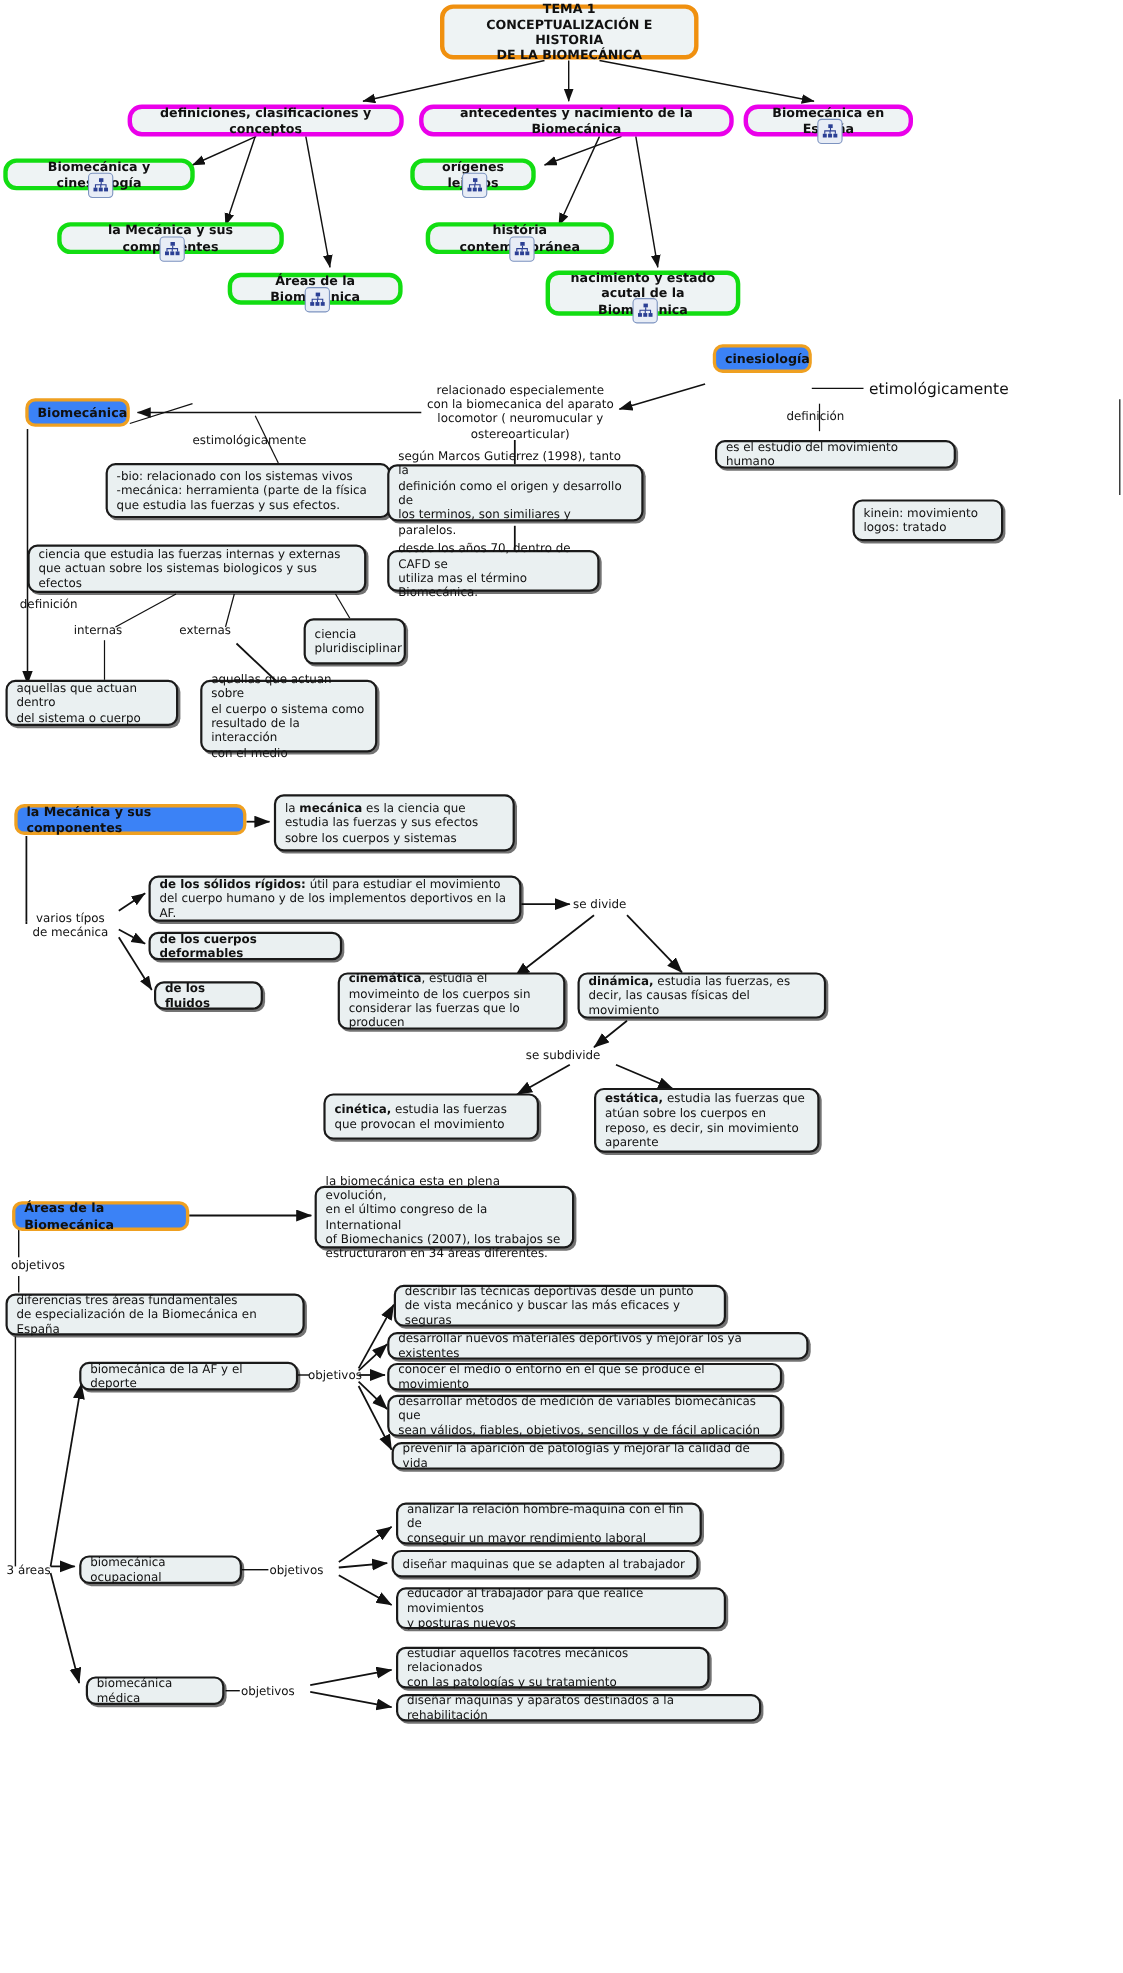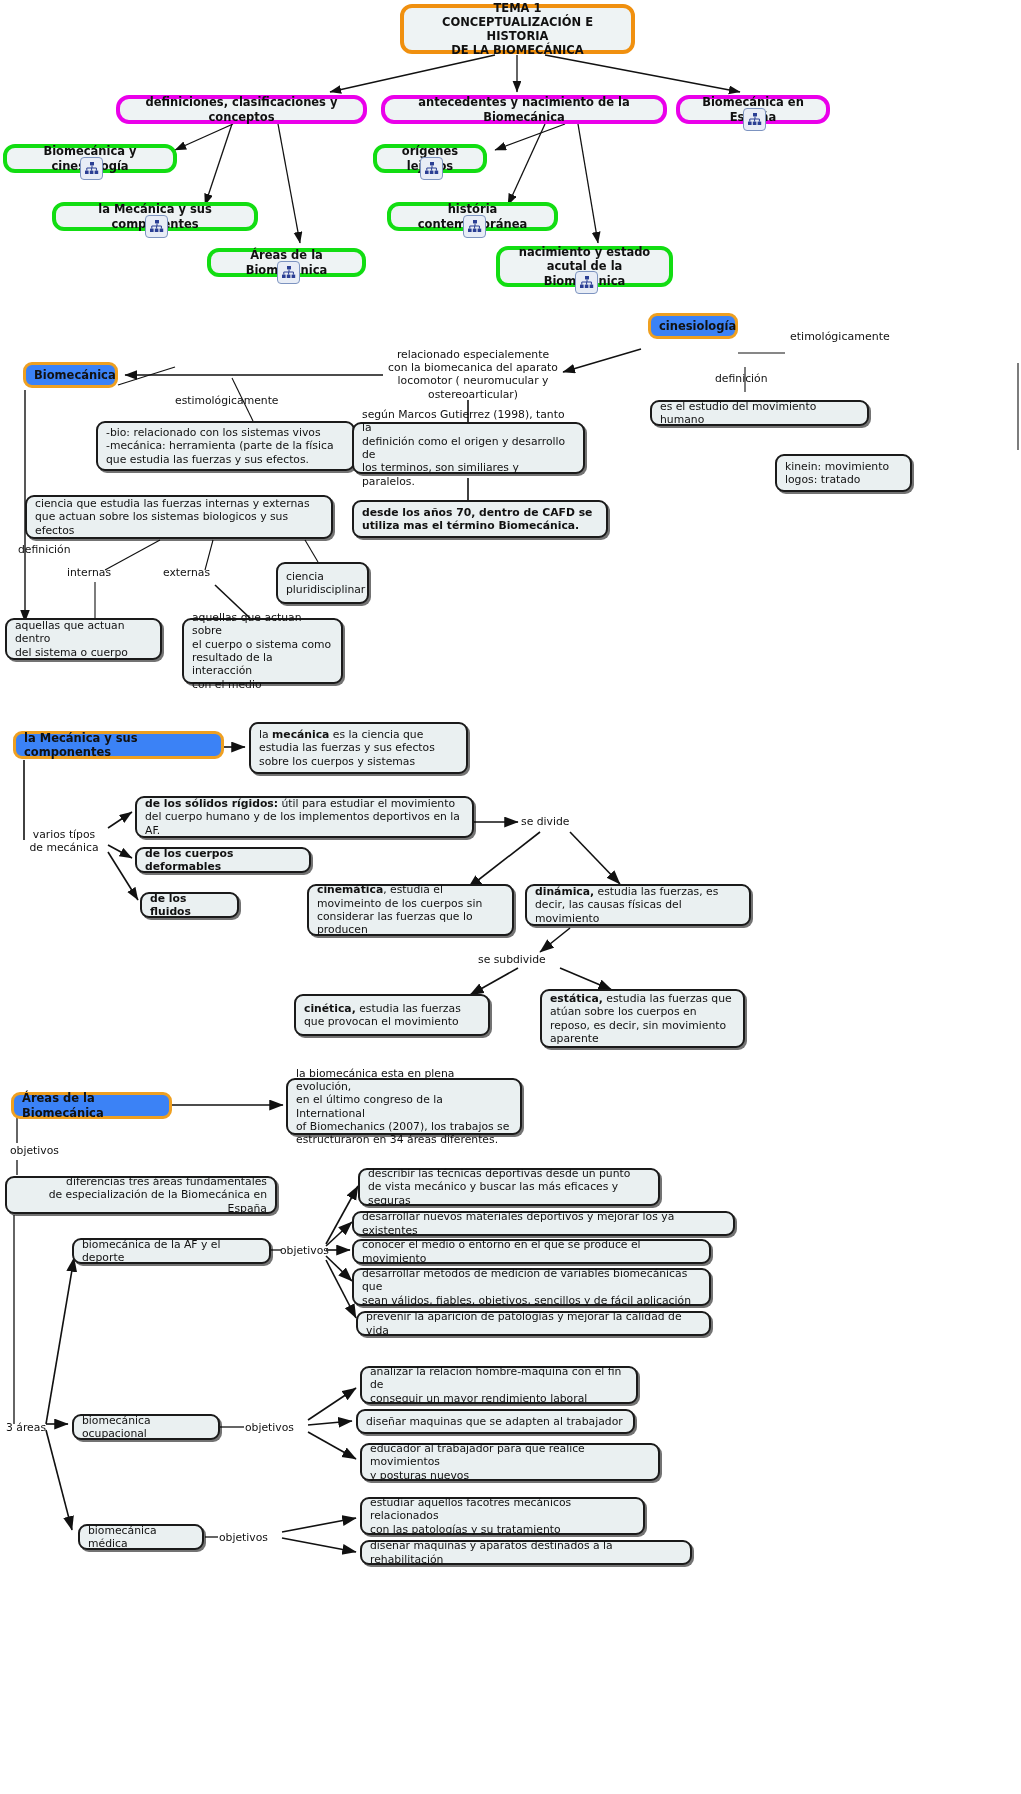--- a/index.html
+++ b/index.html
@@ -344,21 +344,21 @@
     <span class="txt">cinesiología</span>
   </div>
 
   <div class="label ctr" style="left:383px;top:348px;width:180px;font-size:10.8px;">relacionado especialemente
 con la biomecanica del aparato
 locomotor ( neuromucular y
 ostereoarticular)</div>
 
   <div class="label" style="left:175px;top:394px;font-size:10.8px;">estimológicamente</div>
 
-  <div class="label" style="left:790px;top:330px;font-size:11px;">etimológicamente</div>
+  <div class="label" style="left:790px;top:346px;font-size:14px;">etimológicamente</div>
 
   <div class="label" style="left:715px;top:372px;font-size:10.8px;">definición</div>
 
   <div class="label" style="left:18px;top:543px;font-size:10.8px;">definición</div>
 
   <div class="label" style="left:67px;top:566px;font-size:10.8px;">internas</div>
 
   <div class="label" style="left:163px;top:566px;font-size:10.8px;">externas</div>
 
   <div class="node" style="left:96px;top:421px;width:259px;height:50px;font-size:10.8px;">
@@ -371,21 +371,21 @@
     <span class="txt" style="white-space:pre-line;">ciencia que estudia las fuerzas internas y externas
 que actuan sobre los sistemas biologicos y sus efectos</span>
   </div>
 
   <div class="node" style="left:352px;top:422px;width:233px;height:52px;font-size:10.8px;">
     <span class="txt" style="white-space:pre-line;">según Marcos Gutierrez (1998), tanto la
 definición como el origen y desarrollo de
 los terminos, son similiares y paralelos.</span>
   </div>
 
-  <div class="node" style="left:352px;top:500px;width:256px;height:38px;font-size:10.8px;font-weight:bold;">
+  <div class="node" style="left:352px;top:500px;width:193px;height:38px;font-size:10.8px;">
     <span class="txt" style="white-space:pre-line;">desde los años 70, dentro de CAFD se
 utiliza mas el término Biomecánica.</span>
   </div>
 
   <div class="node" style="left:650px;top:400px;width:219px;height:26px;font-size:10.8px;">
     <span class="txt">es el estudio del movimiento humano</span>
   </div>
 
   <div class="node" style="left:775px;top:454px;width:137px;height:38px;font-size:10.8px;">
     <span class="txt" style="white-space:pre-line;">kinein: movimiento
@@ -459,21 +459,21 @@
   <div class="node" style="left:286px;top:1078px;width:236px;height:57px;font-size:10.8px;">
     <span class="txt" style="white-space:pre-line;">la biomecánica esta en plena evolución,
 en el último congreso de la International
 of Biomechanics (2007), los trabajos se
 estructuraron en 34 áreas diferentes.</span>
   </div>
 
   <div class="label" style="left:10px;top:1144px;font-size:10.8px;">objetivos</div>
 
   <div class="node" style="left:5px;top:1176px;width:272px;height:38px;font-size:10.8px;">
-    <span class="txt" style="white-space:pre-line;text-align:right;">diferencias tres áreas fundamentales
+    <span class="txt" style="white-space:pre-line;">diferencias tres áreas fundamentales
 de especialización de la Biomecánica en España</span>
   </div>
 
   <div class="label" style="left:6px;top:1421px;font-size:10.8px;">3 áreas</div>
 
   <div class="node" style="left:72px;top:1238px;width:199px;height:26px;font-size:10.8px;">
     <span class="txt">biomecánica de la AF y el deporte</span>
   </div>
   <div class="label" style="left:280px;top:1244px;font-size:10.8px;">objetivos</div>
 

